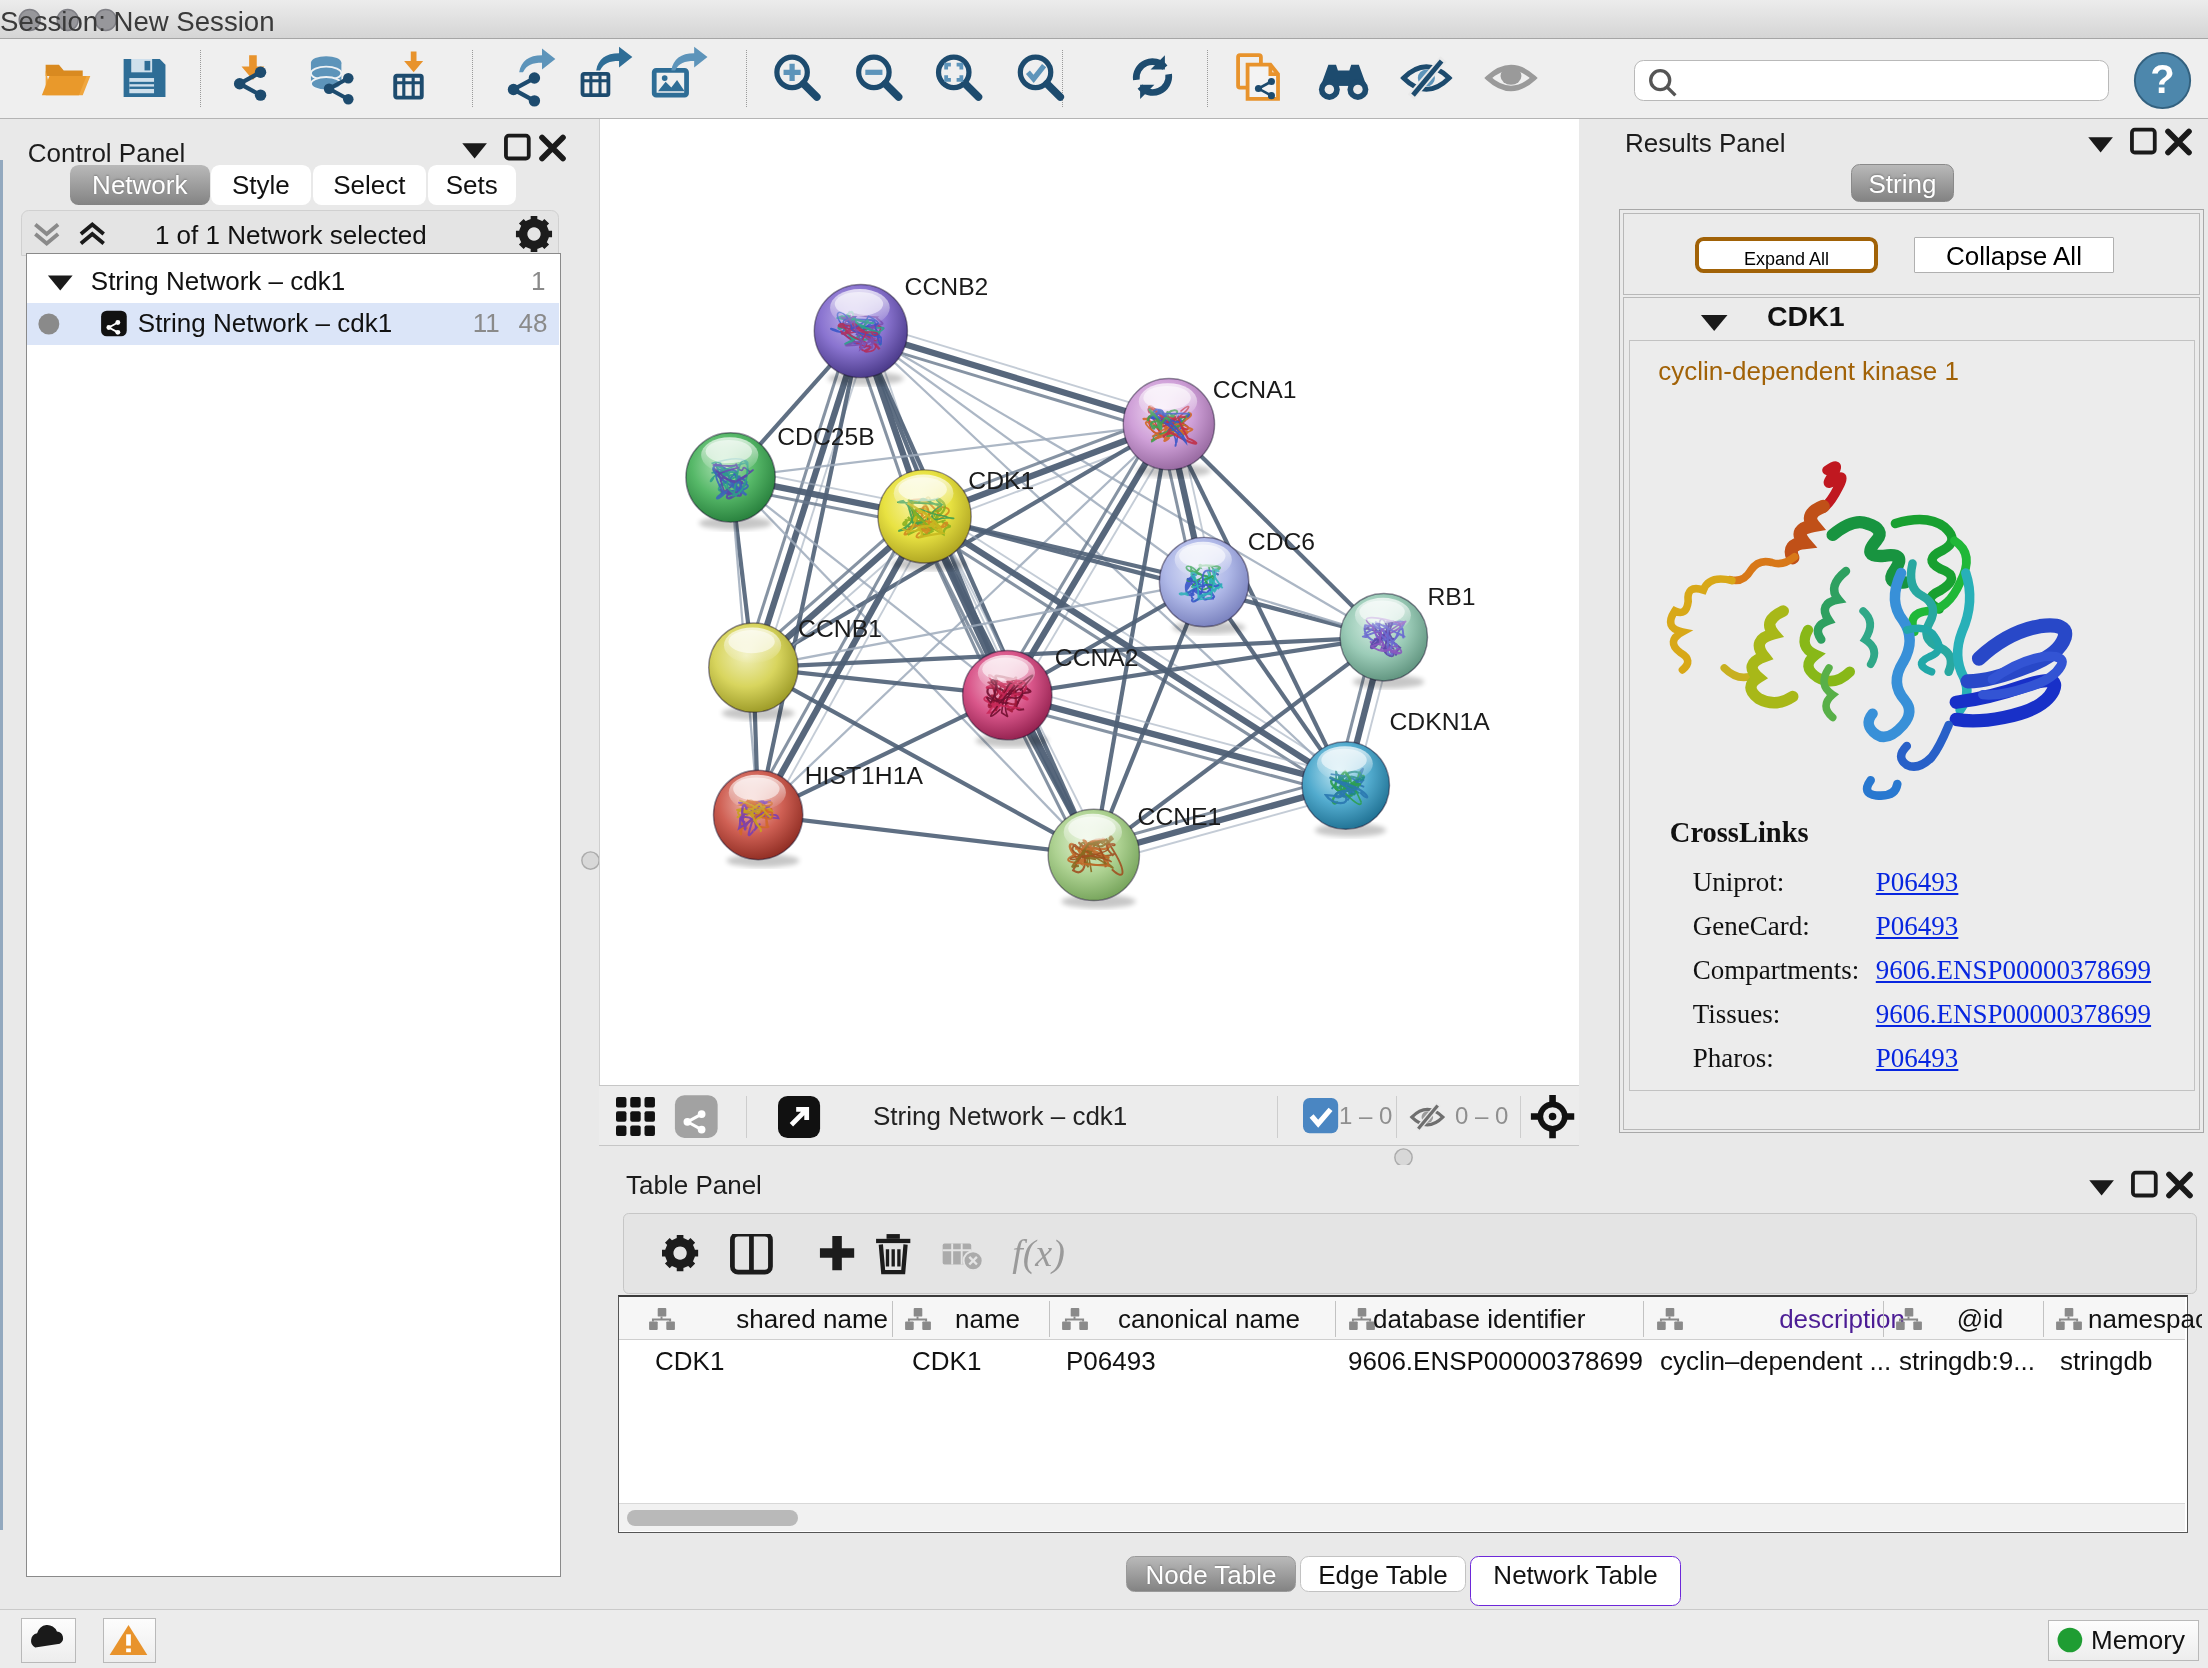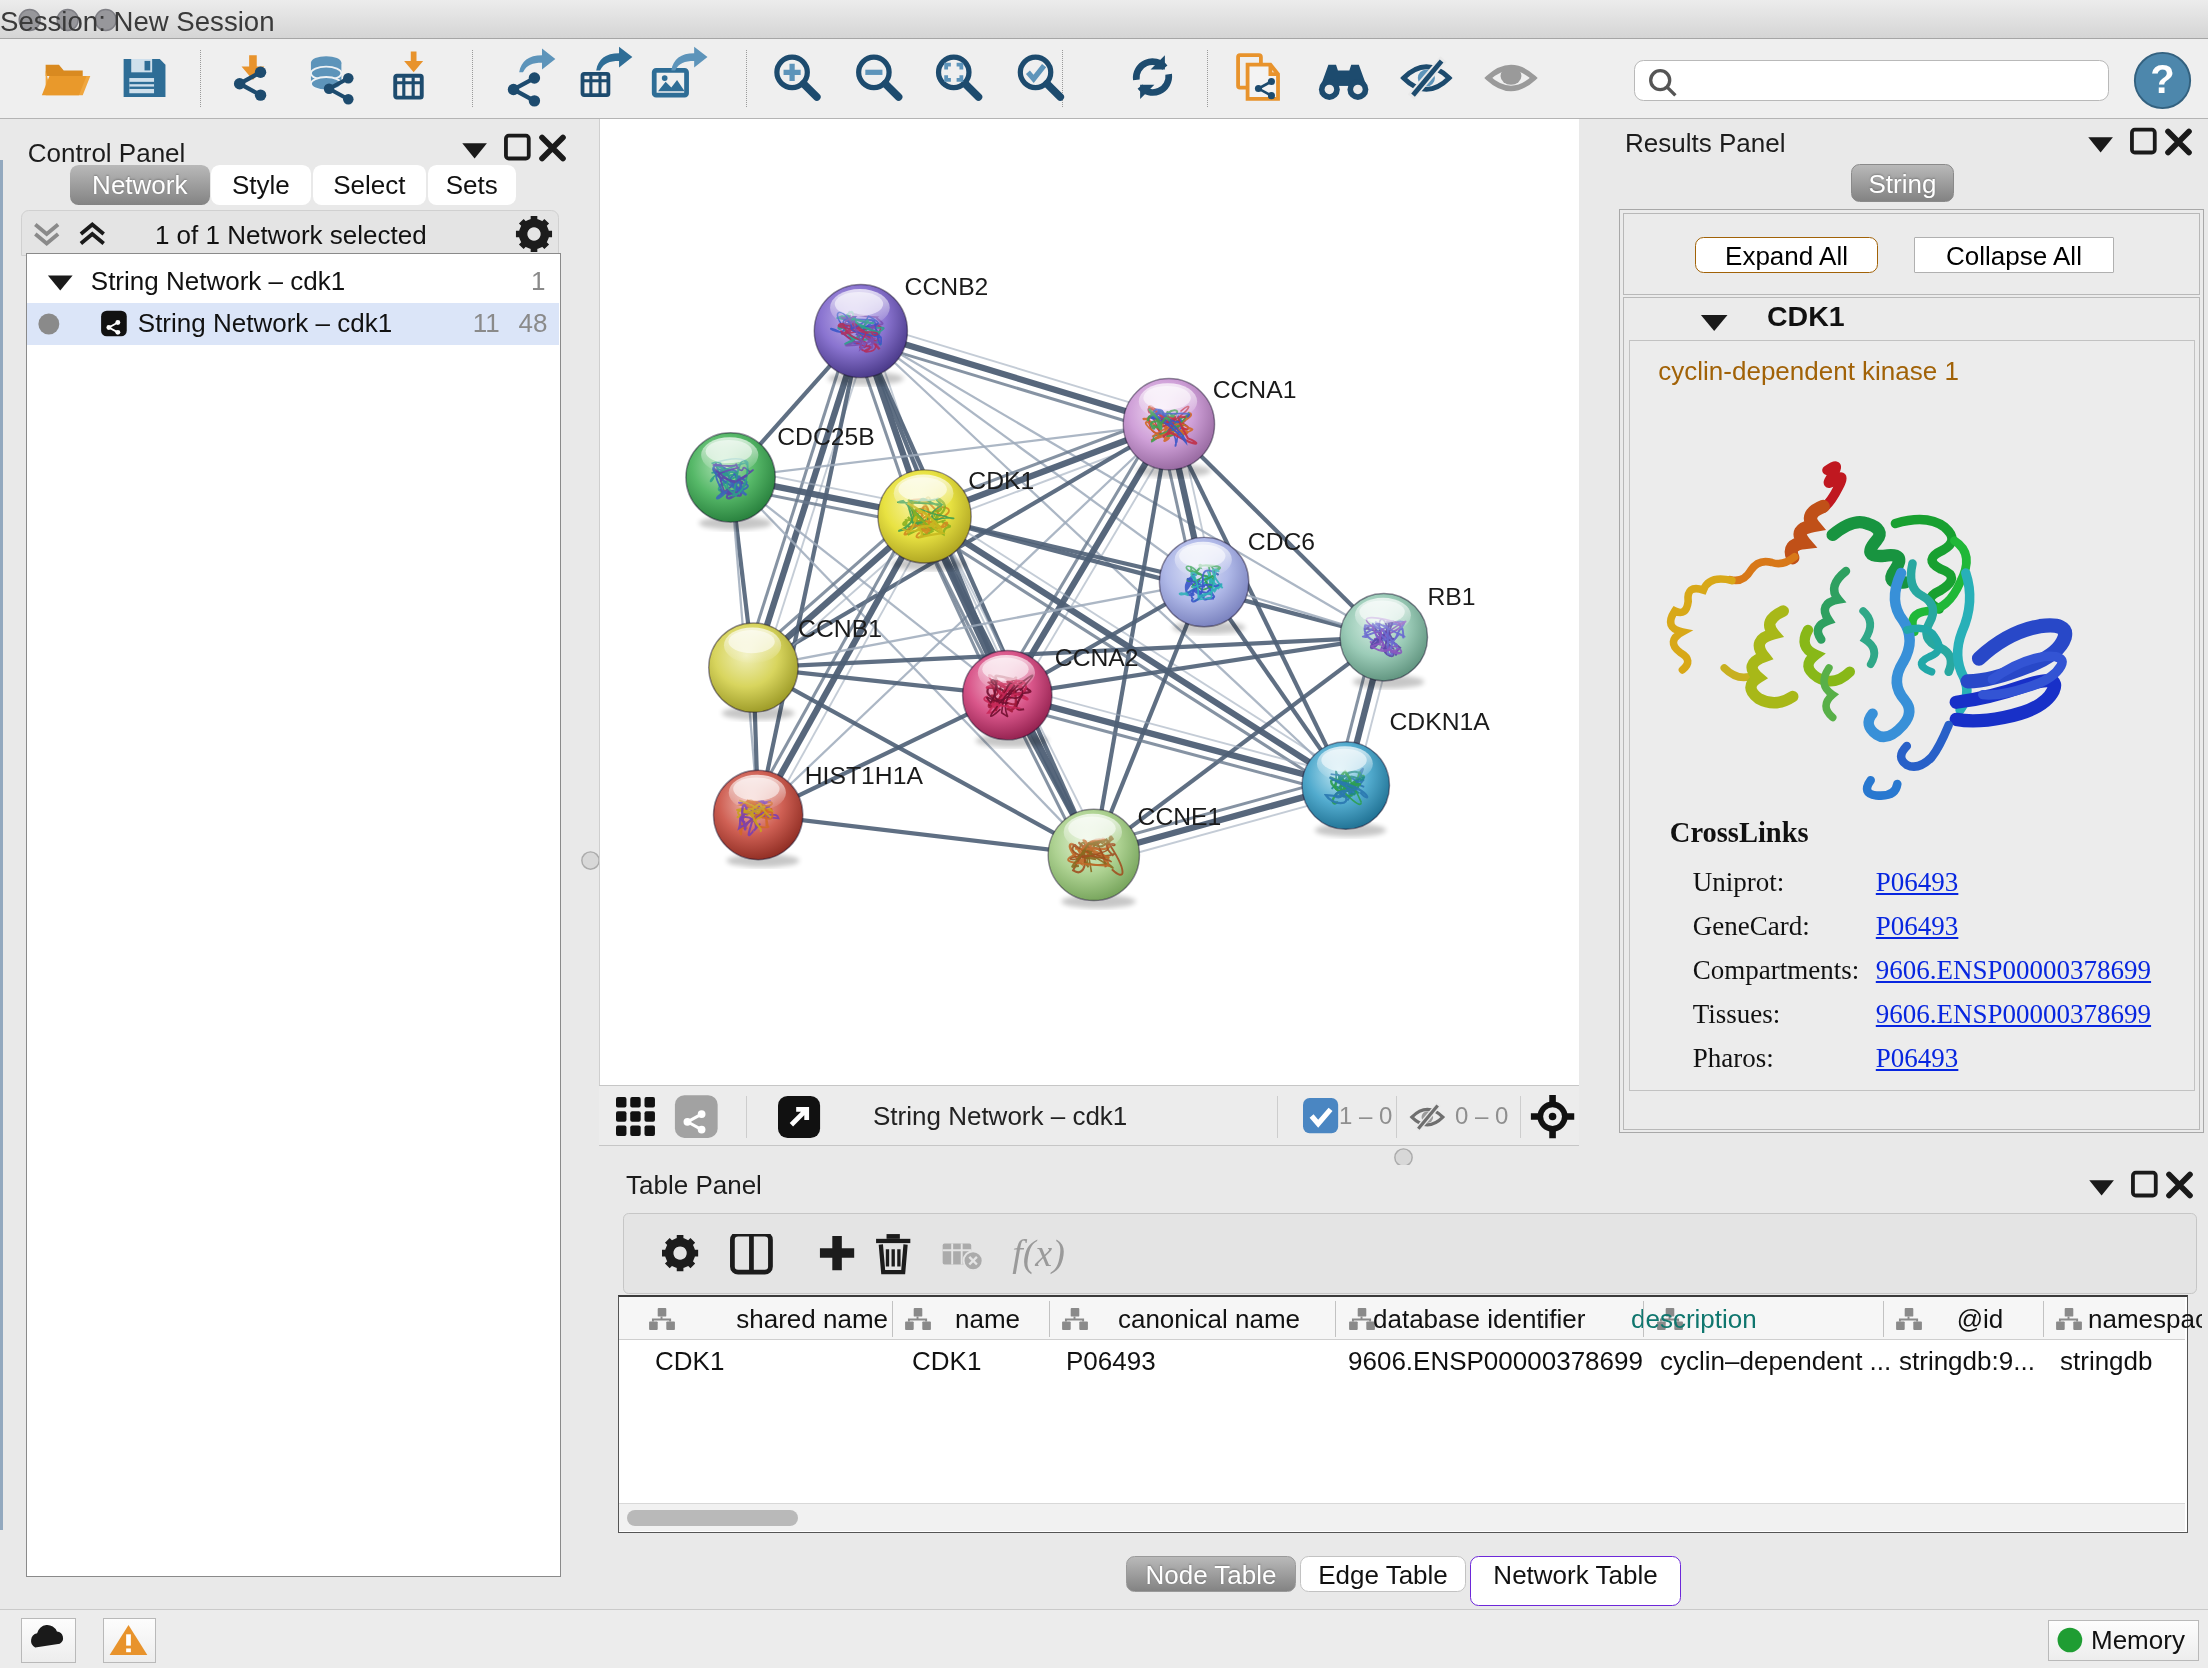--- a/index.html
+++ b/index.html
@@ -642,21 +642,21 @@
 <div class="abs" style="left:1579px;top:119px;width:630px;height:1046px;background:#e9e9e9">
 <div class="abs ptitle" style="left:46px;top:8.6px">Results Panel</div>
 <svg class="abs" style="left:509px;top:4.8px" width="105" height="38" viewBox="0 0 110 40">
 <path d="M0 14 l26 0 -13 16 z" fill="#1a1a1a"></path>
 <rect x="46" y="6" width="24" height="24" fill="none" stroke="#1a1a1a" stroke-width="4" rx="3"></rect>
 <path d="M84 8 l22 22 M106 8 l-22 22" stroke="#1a1a1a" stroke-width="6" stroke-linecap="round"></path>
     </svg>
 <div class="abs" style="left:40px;top:90px;width:585px;height:924px;border:1.9px solid #a8a8a8;background:#ebebeb"></div>
 <div class="tab tabsel" style="left:272px;top:45px;width:103px;height:38px;line-height:38px;border:1px solid #8a8a8a">String</div>
 <div class="abs" style="left:44px;top:94px;width:577px;height:82px;border:1px solid #b8b8b8">
-<div class="abs" style="left:71px;top:23px;width:183px;height:36px;background:#fff;border:1px solid #a16207;border-radius:8.6px;text-align:center;font-size:26px;line-height:36px">Expand All</div>
+<div class="abs" style="left:71px;top:23px;width:183px;height:36px;background:#fff;border:4px solid #a16207;border-radius:8.6px;text-align:center;font-size:18px;line-height:36px">Expand All</div>
 <div class="abs" style="left:290px;top:23px;width:200px;height:36px;background:#fff;border:1px solid #b0b0b0;border-radius:1px;text-align:center;font-size:26px;line-height:36px">Collapse All</div>
 </div>
 <div class="abs" style="left:44px;top:178px;width:577px;height:833px;border:1px solid #b8b8b8">
 <svg class="abs" style="left:75px;top:13.3px" width="38" height="25" viewBox="0 0 40 26">
         <path d="M2 4 l28 0 -14 17 z" fill="#1a1a1a"></path>
       </svg>
 <div class="abs" style="left:143px;top:1.9px;font-size:28.5px;font-weight:bold;color:#111">CDK1</div>
 <div class="abs" style="left:4.8px;top:42px;width:566px;height:751px;border:1px solid #c2c2c2;background:#ececec">
 <div class="abs" style="left:28.5px;top:15px;font-size:26px;color:#a16207">cyclin-dependent kinase 1</div>
 <svg class="abs" style="left:0px;top:0px" width="566" height="751" viewBox="1711 356 595 790">
@@ -775,21 +775,21 @@
         <div class="abs" style="left:754px;top:6.7px;width:266px;font-size:26px;color:#111">database identifier</div>
         <div class="abs" style="left:716px;top:3.8px;height:36px;border-left:1.9px solid #c2c2c2"></div>
         <svg class="abs" style="left:1038px;top:10.5px" width="26" height="22" viewBox="0 0 27 23">
           <g fill="#8a8a8a">
             <rect x="9" y="0" width="9" height="9" rx="1"></rect>
 <rect x="0" y="14" width="9" height="9" rx="1"></rect>
             <rect x="18" y="14" width="9" height="9" rx="1"></rect>
 <path d="M13 9 v3 M4 14 v-2 h18 v2" stroke="#8a8a8a" stroke-width="2" fill="none"></path>
           </g>
         </svg>
-        <div class="abs" style="left:1012px;top:6.7px;width:198px;font-size:26px;color:#0f766e">description</div>
+        <div class="abs" style="left:1124px;top:6.7px;width:198px;text-align:center;font-size:26px;color:#4c1d95">description</div>
         <div class="abs" style="left:1024px;top:3.8px;height:36px;border-left:1.9px solid #c2c2c2"></div>
         <svg class="abs" style="left:1277px;top:10.5px" width="26" height="22" viewBox="0 0 27 23">
           <g fill="#8a8a8a">
             <rect x="9" y="0" width="9" height="9" rx="1"></rect>
 <rect x="0" y="14" width="9" height="9" rx="1"></rect>
             <rect x="18" y="14" width="9" height="9" rx="1"></rect>
 <path d="M13 9 v3 M4 14 v-2 h18 v2" stroke="#8a8a8a" stroke-width="2" fill="none"></path>
           </g>
         </svg>
         <div class="abs" style="left:1302px;top:6.7px;width:118px;text-align:center;font-size:26px;color:#111">@id</div>

